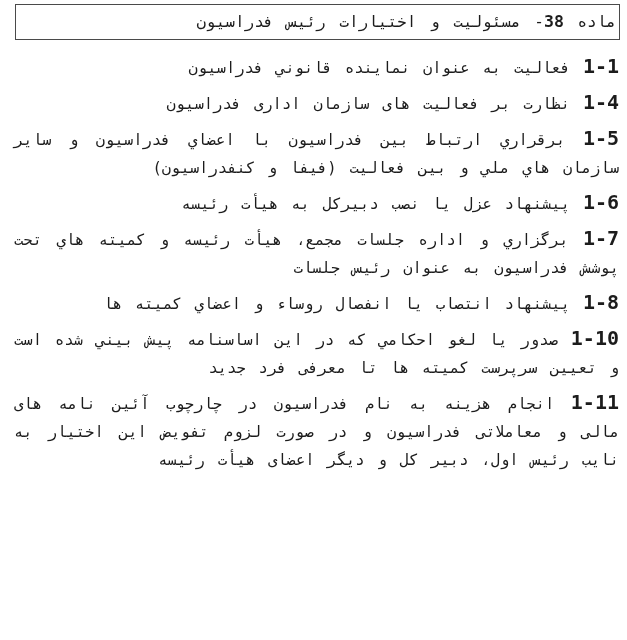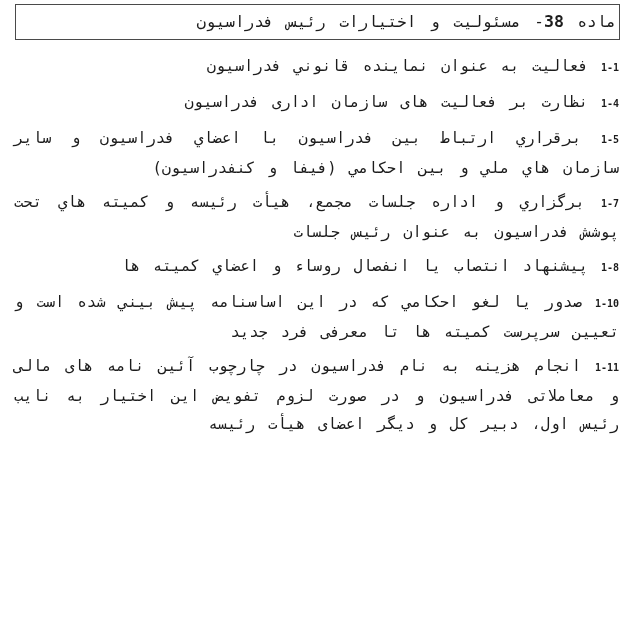--- a/index.html
+++ b/index.html
@@ -44,37 +44,38 @@
   p.item {
     margin: 0 0 6px 0;
     font-size: 15.5px;
     line-height: 28px;
     text-align: justify;
     word-spacing: 3.5px;
     letter-spacing: 0.3px;
   }
   p.item .num {
     font-weight: bold;
-    font-size: 10px;
+    font-size: 20px;
     unicode-bidi: embed;
   }
 </style>
 </head>
 <body>
 
 <div class="page">
 
   <div class="heading-box">
     <span>ماده</span>
     <b>38</b><span>- مسئوليت و اختيارات رئيس فدراسيون</span>
   </div>
 
   <div class="items">
     <p class="item"><b class="num">1-1</b> <span>فعاليت به عنوان نماينده قانوني فدراسيون</span></p>
     <p class="item"><b class="num">1-4</b> <span>نظارت بر فعاليت های سازمان اداری فدراسيون</span></p>
-    <p class="item"><b class="num">1-5</b> <span>برقراري ارتباط بين فدراسيون با اعضاي فدراسيون و ساير سازمان هاي ملي و بين احكامي (فيفا و كنفدراسيون)</span></p>
+    <p class="item"><b class="num">1-5</b> <span>برقراري ارتباط بين فدراسيون با اعضاي فدراسيون و ساير سازمان هاي ملي و بين فعاليت (فيفا و كنفدراسيون)</span></p>
+    <p class="item"><b class="num">1-6</b> <span>پيشنهاد عزل يا نصب دبيركل به هيأت رئيسه</span></p>
     <p class="item"><b class="num">1-7</b> <span>برگزاري و اداره جلسات مجمع، هيأت رئيسه و كميته هاي تحت پوشش فدراسيون به عنوان رئيس جلسات</span></p>
     <p class="item"><b class="num">1-8</b> <span>پيشنهاد انتصاب يا انفصال روساء و اعضاي كميته ها</span></p>
     <p class="item"><b class="num">1-10</b> <span>صدور يا لغو احكامي كه در اين اساسنامه پيش بيني شده است و تعيين سرپرست كميته ها تا معرفی فرد جديد</span></p>
     <p class="item"><b class="num">1-11</b> <span>انجام هزينه به نام فدراسيون در چارچوب آئين نامه های مالی و معاملاتی فدراسيون و در صورت لزوم تفويض اين اختيار به نايب رئيس اول، دبير كل و ديگر اعضای هيأت رئيسه</span></p>
   </div>
 
 </div>
 
 </body></html>

